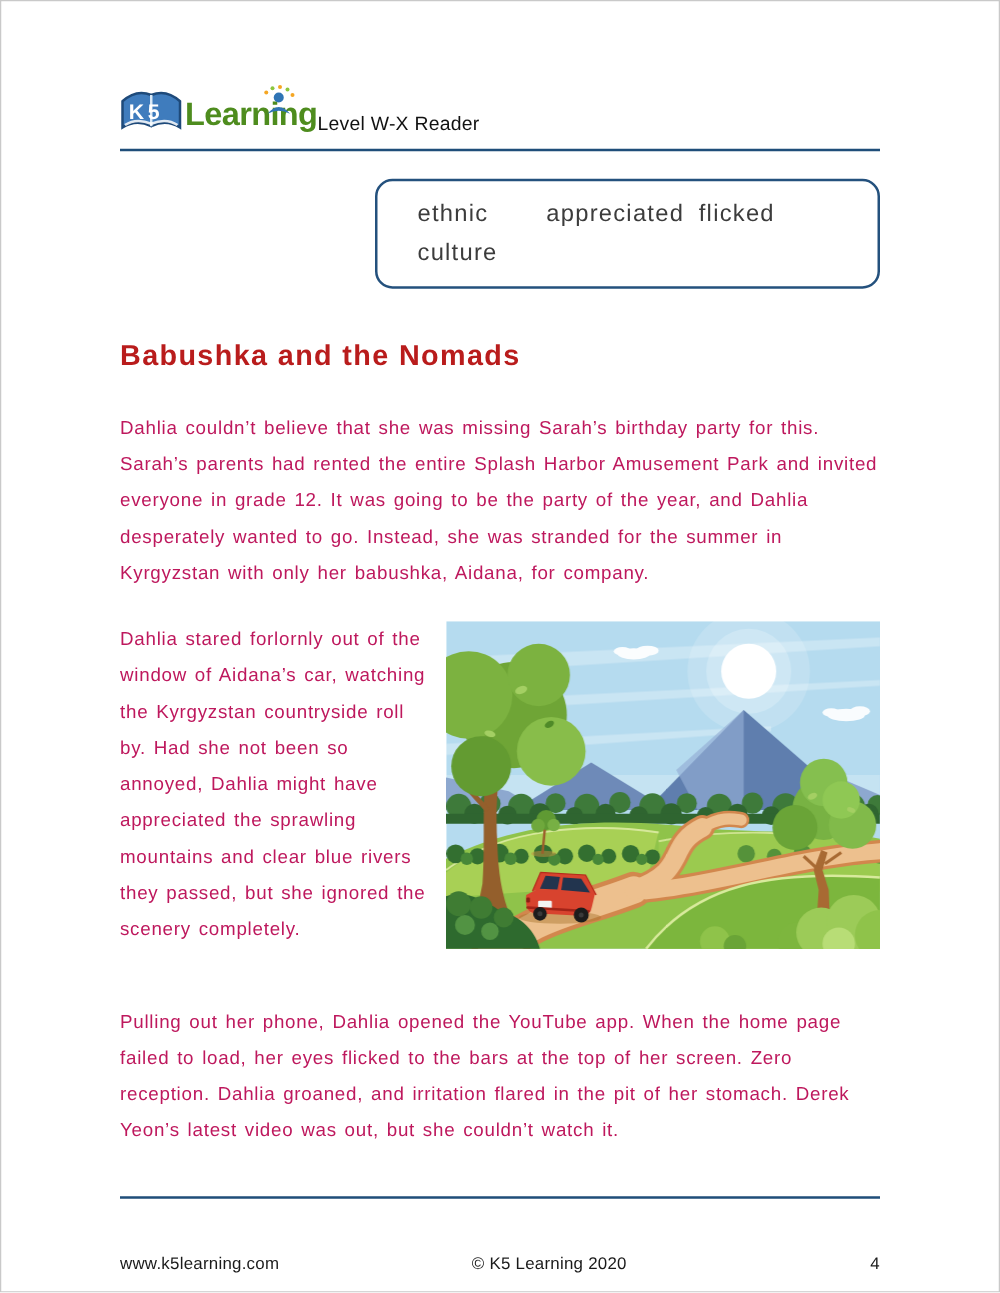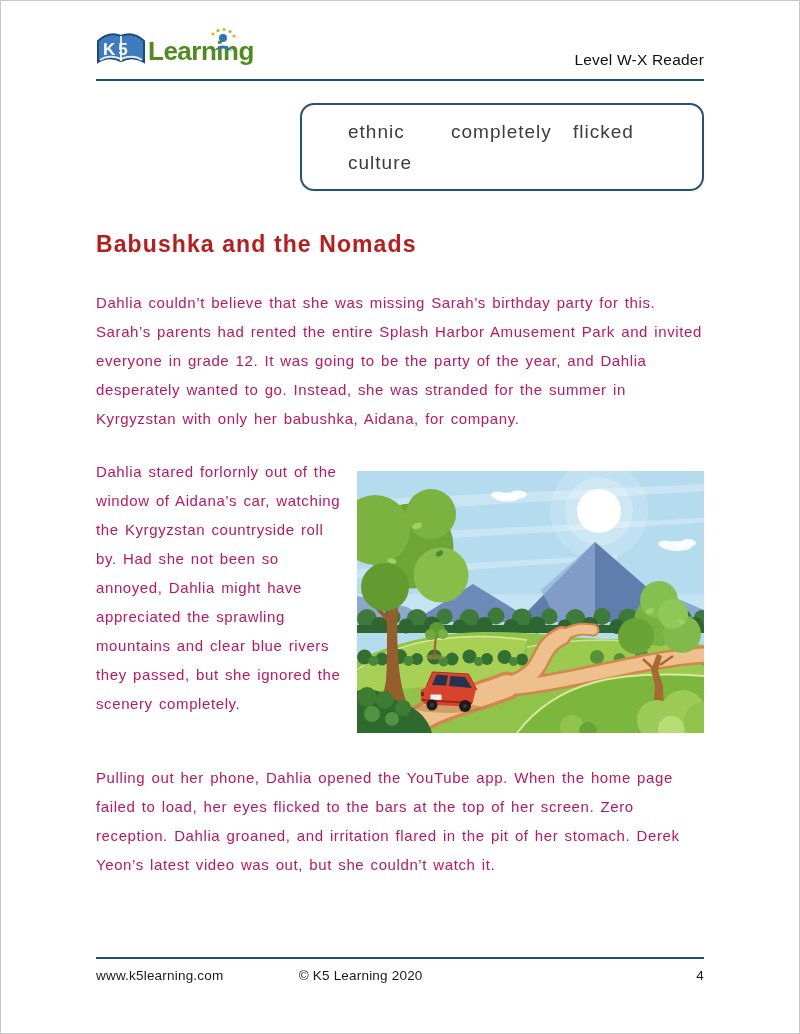--- a/index.html
+++ b/index.html
@@ -9,64 +9,65 @@
     box-sizing:border-box;
     background:#ffffff;
     border:1px solid #c9c9c9;
     overflow:hidden;
     font-family:"Liberation Sans", sans-serif;
     color:#3f3f3f;
   }
   .content{padding:0 95px;}
   
   .header{
-    display:flex;justify-content:space-between;align-items:flex-end;
+    display:flex;justify-content:flex-start;align-items:flex-end;
     padding:26px 0 8px 0;
     border-bottom:2px solid #1f4e79;
+    margin-top:40px;
   }
   .logo{display:flex;align-items:flex-end;position:relative;}
   .level-label{
     font-size:15.5px;color:#111;
     letter-spacing:.2px;margin-bottom:2px;
   }
   
   .vocab-box{
     margin-top:22px;margin-left:auto;
     width:404px;box-sizing:border-box;
     border:2.5px solid #24517d;border-radius:14px;
-    padding:11px 10px 11px 46px;
+    padding:11px 10px 11px 32px;
     display:grid;grid-template-columns:103px 122px 1fr;
     font-size:19px;line-height:31px;letter-spacing:1px;color:#3c3c3c;
   }
   
   .story-title{
     margin-top:40px;
     font-size:23px;font-weight:700;color:#b91c1c;letter-spacing:1.1px;
   }
   .para{
     margin-top:30px;
     font-size:15px;line-height:29px;letter-spacing:.6px;word-spacing:1.5px;
     color:#be185d;
   }
-  .story-row{display:flex;margin-top:24px;align-items:flex-end;}
+  .story-row{display:flex;margin-top:24px;}
   .story-row .para-col{flex:1;margin-top:0;}
   .illustration{
     width:347px;height:262px;flex:0 0 347px;margin-left:10px;
   }
   .illustration svg{display:block;width:347px;height:262px;}
   
   .footer{
     position:absolute;left:95px;right:95px;top:956px;
     border-top:2px solid #1f4e79;
     padding-top:9px;
     display:flex;align-items:baseline;
     font-size:13.5px;color:#1a1a1a;letter-spacing:.2px;
   }
   .footer .f-left{flex:1;text-align:left;}
-  .footer .f-center{flex:1;text-align:left;}
+  .footer .f-center{flex:1;text-align:right;margin-top:35px;}
   .footer .f-right{flex:1;text-align:right;}
 </style>
 </head>
 <body>
 
 <div class="page">
   <div class="content">
 
     <div class="header">
       <div class="logo">
@@ -90,21 +91,21 @@
             <circle cx="134" cy="4.5" r="1.6" fill="#8cc63e"></circle>
             <circle cx="138" cy="9" r="1.6" fill="#f5a623"></circle>
           </g>
         </svg>
       </div>
       <div class="level-label">Level W-X Reader</div>
     </div>
 
     <div class="vocab-box">
       <span>ethnic</span>
-      <span>completely</span>
+      <span>appreciated</span>
       <span>flicked</span>
       <span>culture</span>
     </div>
 
     <h1 class="story-title">Babushka and the Nomads</h1>
 
     <p class="para">Dahlia couldn’t believe that she was missing Sarah’s birthday party for this. Sarah’s parents had rented the entire Splash Harbor Amusement Park and invited everyone in grade 12. It was going to be the party of the year, and Dahlia desperately wanted to go. Instead, she was stranded for the summer in Kyrgyzstan with only her babushka, Aidana, for company.</p>
 
     <div class="story-row">
       <p class="para para-col">Dahlia stared forlornly out of the window of Aidana’s car, watching the Kyrgyzstan countryside roll by. Had she not been so annoyed, Dahlia might have appreciated the sprawling mountains and clear blue rivers they passed, but she ignored the scenery completely.</p>

